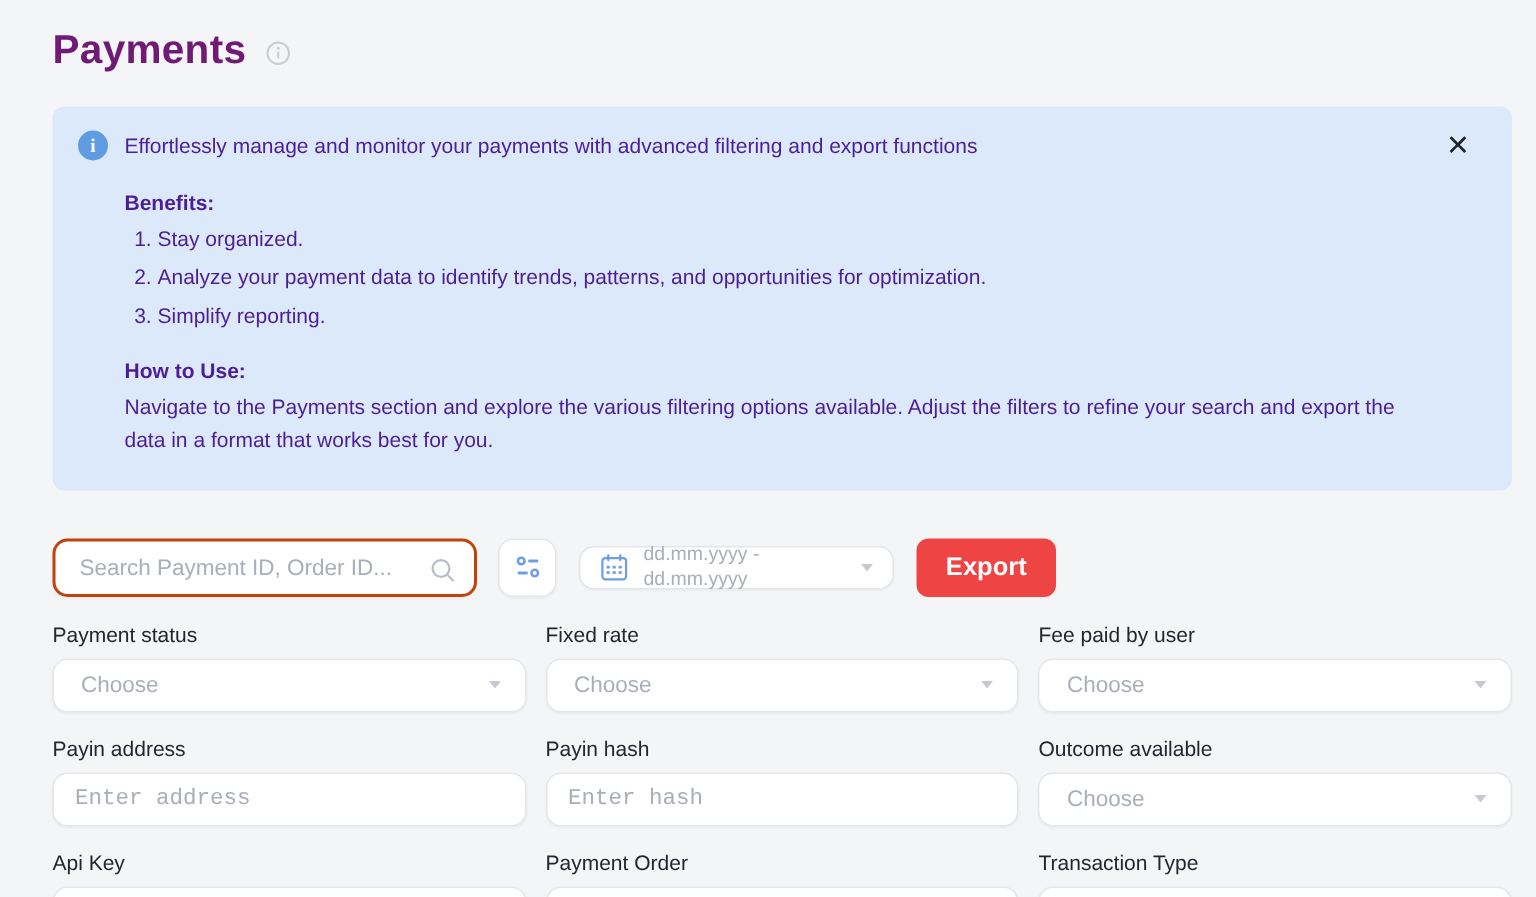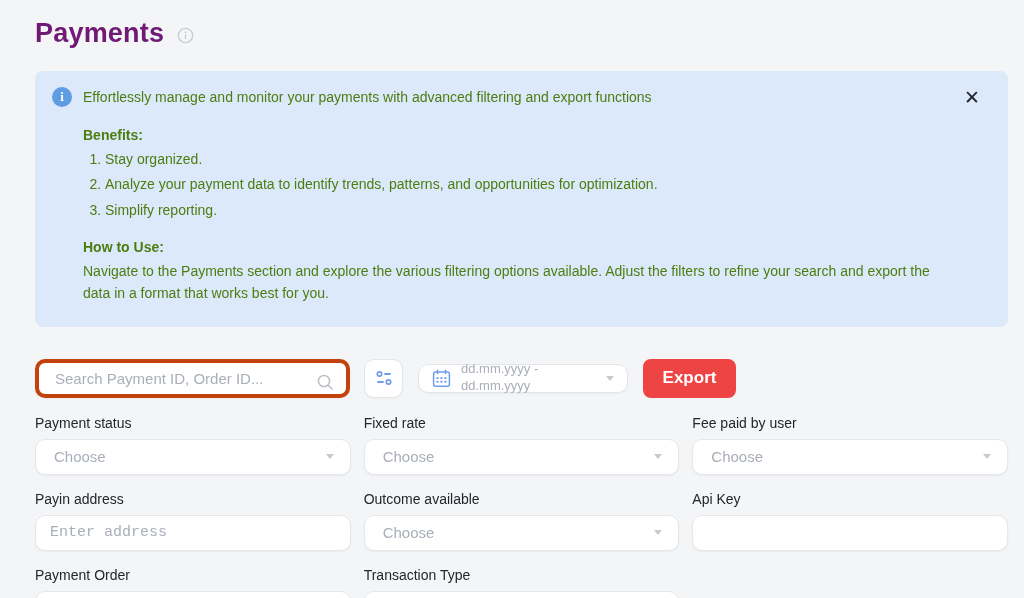--- a/index.html
+++ b/index.html
@@ -24,37 +24,37 @@
     padding:16px 60px 22px 17px;
     width:973px;
   }
   .banner-row { display:flex; gap:11px; }
   .banner-info-icon {
     flex:0 0 auto; width:20px; height:20px; border-radius:50%;
     background:#5f9ce2; color:#ffffff; font-size:13px; font-weight:700;
     display:flex; align-items:center; justify-content:center; margin-top:0px;
     font-family:"Liberation Serif","DejaVu Serif",serif;
   }
-  .banner-content { flex:1; font-size:14px; color:#4d7c0f; }
+  .banner-content { flex:1; font-size:14px; color:#4c1d95; }
   .banner-intro { line-height:1.4; padding-top:1px; }
   .banner-heading { font-weight:700; margin-top:19px; }
   .banner-list { margin:7px 0 0 0; padding-left:22px; }
   .banner-list li { margin-bottom:6px; line-height:1.4; }
   .banner-how-text { margin-top:6px; line-height:1.55; max-width:912px; }
   .banner-close {
     position:absolute; top:13px; right:24px;
     background:none; border:none; cursor:pointer;
     font-size:19px; line-height:1; color:#1e222b; padding:4px;
   }
 
   
   .controls-row { display:flex; align-items:center; margin-top:32px; }
   .search-box {
-    position:relative; width:315px; height:39px;
-    background:#ffffff; border:4px solid #c2410c; border-radius:10px;
+    position:relative; width:283px; height:39px;
+    background:#ffffff; border:2px solid #c2410c; border-radius:10px;
     box-shadow:0 1px 2px rgba(25,28,35,.04);
   }
   .search-box input {
     width:100%; height:100%; border:none; outline:none; background:transparent;
     padding:0 38px 0 16px; font-size:15px; color:#3a3f4a;
     font-family:inherit; border-radius:10px;
   }
   .search-box input::placeholder { color:#a9aeb8; }
   .search-icon { position:absolute; right:12px; top:10px; width:18px; height:18px; }
 
@@ -207,20 +207,24 @@
         <span class="select-value">Choose</span>
         <span class="caret"></span>
       </div>
     </div>
 
     <div class="field">
       <span class="field-label">Payin address</span>
       <input type="text" class="text-control" placeholder="Enter address" style="">
     </div>
 
+    <div class="field">
+      <span class="field-label">Payin hash</span>
+      <input type="text" class="text-control" placeholder="Enter hash" style="">
+    </div>
 
     <div class="field">
       <span class="field-label">Outcome available</span>
       <div class="select-control">
         <span class="select-value">Choose</span>
         <span class="caret"></span>
       </div>
     </div>
 
     <div class="field">

